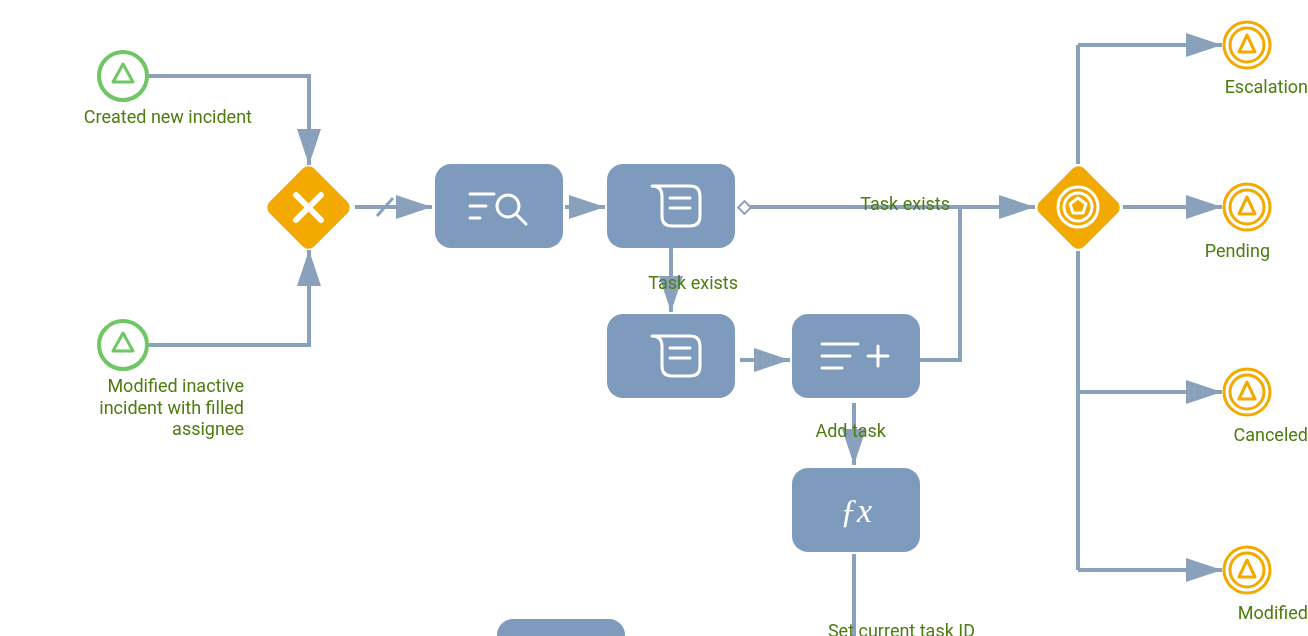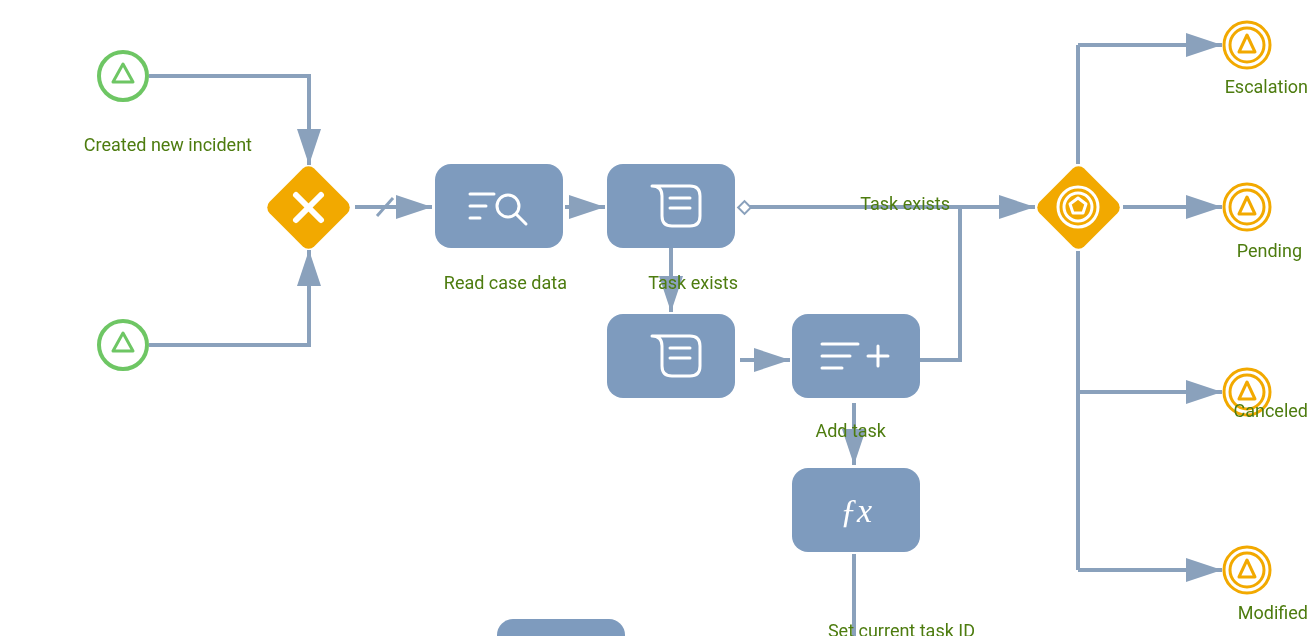--- a/index.html
+++ b/index.html
@@ -170,26 +170,28 @@
       <path d="M1247 382 L1255 399 L1239 399 Z" fill="none" stroke="#F2A900" stroke-width="3" stroke-linejoin="round"></path>
     </g>
 
     <g>
       <circle cx="1247" cy="570" r="23" fill="#ffffff" stroke="#F2A900" stroke-width="3"></circle>
       <circle cx="1247" cy="570" r="17" fill="none" stroke="#F2A900" stroke-width="3"></circle>
       <path d="M1247 560 L1255 577 L1239 577 Z" fill="none" stroke="#F2A900" stroke-width="3" stroke-linejoin="round"></path>
     </g>
   </svg>
 
-  <div class="label" style="left:16px; top:106px; width:236px;margin-top:28px;">Created new incident</div>
+  <div class="label" style="left:16px; top:106px; width:236px;">Created new incident</div>
+  <div class="label" style="left:22px; top:375px; width:222px;">Modified inactive
+incident with filled
+assignee</div>
 
-  <div class="label" style="left:432px; top:272px; width:135px;">Read case data</div>
   <div class="label" style="left:605px; top:272px; width:133px;">Task exists</div>
   <div class="label" style="left:760px; top:420px; width:126px;">Add task</div>
   <div class="label" style="left:735px; top:620px; width:240px;">Set current task ID</div>
 
   <div class="label" style="left:820px; top:193px; width:130px;">Task exists</div>
 
   <div class="label" style="left:1195px; top:76px; width:113px;">Escalation</div>
-  <div class="label" style="left:1202px; top:240px; width:100px;">Pending</div>
-  <div class="label" style="left:1198px; top:400px; width:110px;">Canceled</div>
+  <div class="label" style="left:1170px; top:240px; width:100px;">Pending</div>
+  <div class="label" style="left:1198px; top:424px; width:110px;">Canceled</div>
   <div class="label" style="left:1198px; top:602px; width:110px;">Modified</div>
 </div>
 
 </body></html>

